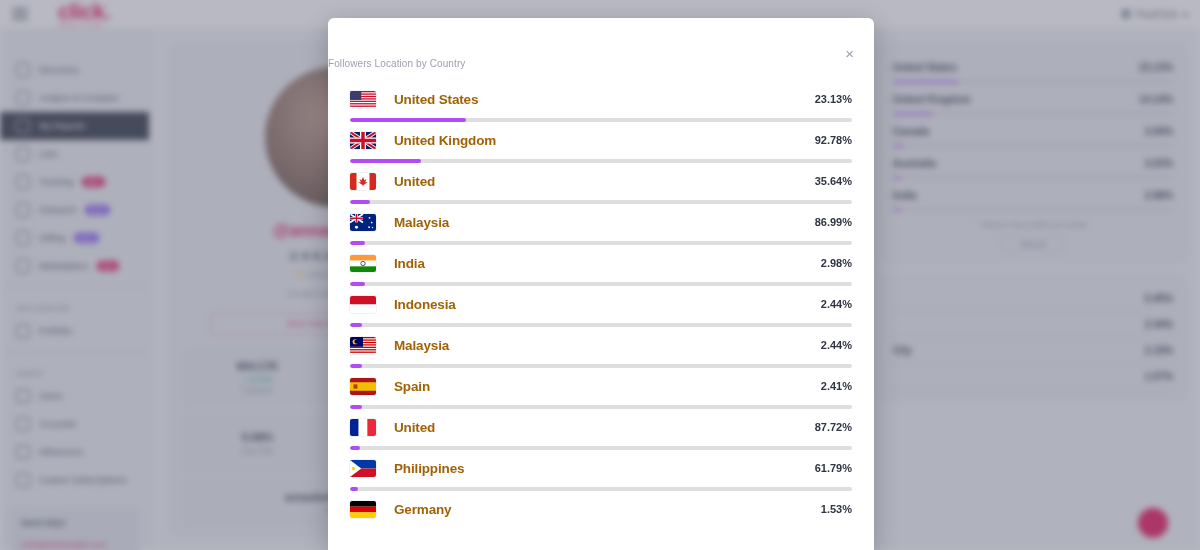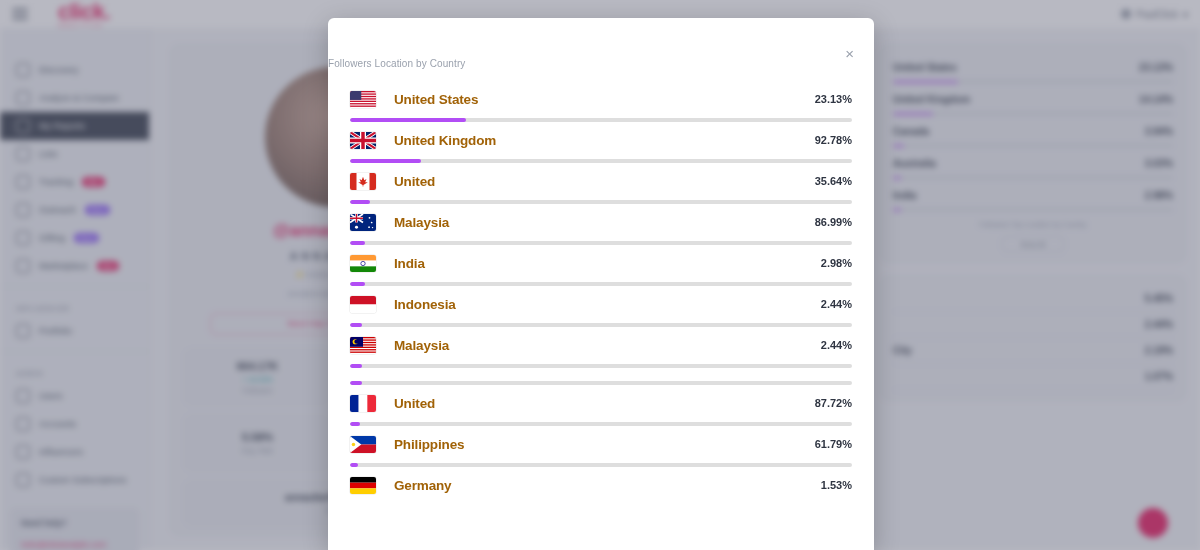--- a/index.html
+++ b/index.html
@@ -461,20 +461,29 @@
                 <circle cx="15" cy="11" r="5" fill="#010066"></circle>
               </svg></span>
       <span class="cname">Malaysia</span>
       <span class="cpct">2.44%</span>
     </div>
     <div class="track">
       <div class="fill" style="width: 2.44%; background: rgb(178, 77, 245);"></div>
     </div>
         </div>
         <div class="row">
+    <div class="row-top">
+      <span class="flag"><svg viewBox="0 0 60 40" preserveAspectRatio="none" width="100%" height="100%">
+                <rect width="60" height="40" fill="#aa151b"></rect>
+                <rect y="10" width="60" height="20" fill="#f1bf00"></rect>
+        <rect x="8" y="15" width="9" height="10" fill="#aa151b" opacity=".8"></rect>
+              </svg></span>
+      <span class="cname">Spain</span>
+      <span class="cpct">2.41%</span>
+    </div>
     <div class="track">
       <div class="fill" style="width: 2.41%; background: rgb(178, 77, 245);"></div>
     </div>
         </div>
         <div class="row">
     <div class="row-top">
       <span class="flag"><svg viewBox="0 0 60 40" preserveAspectRatio="none" width="100%" height="100%">
                 <rect width="20" height="40" fill="#002395"></rect>
                 <rect x="20" width="20" height="40" fill="#fff"></rect>
                 <rect x="40" width="20" height="40" fill="#ed2939"></rect>

